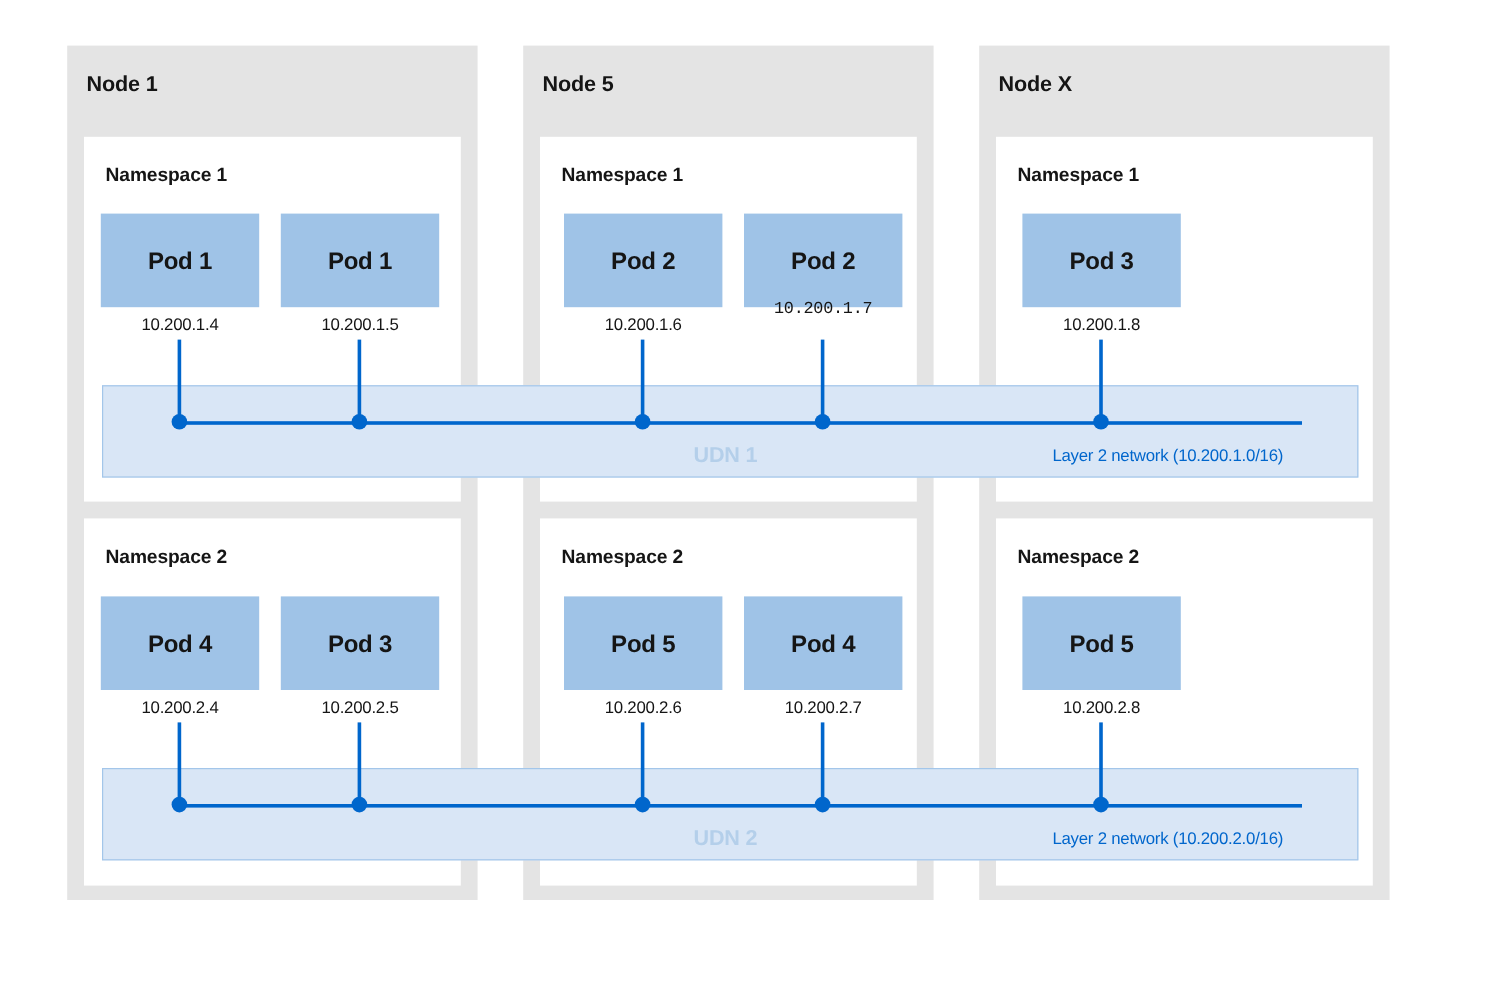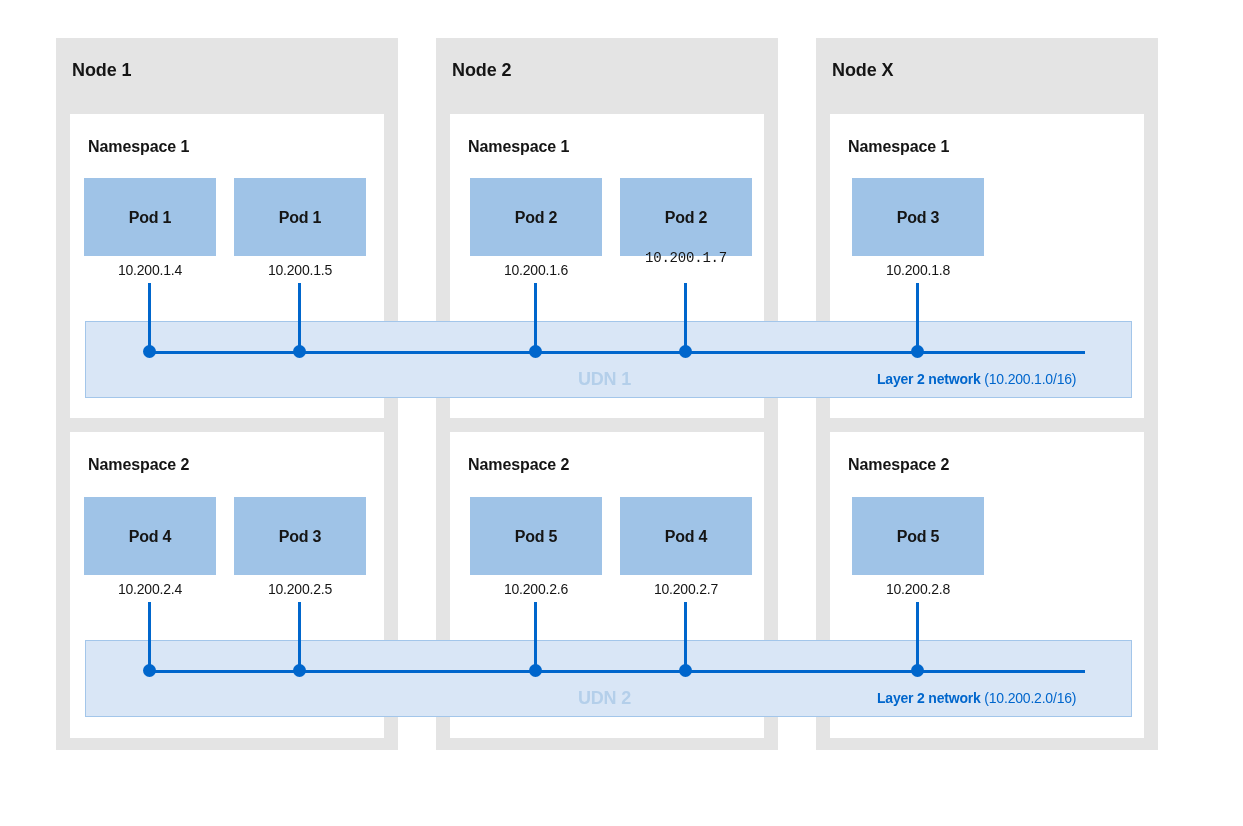--- a/index.html
+++ b/index.html
@@ -52,21 +52,21 @@
 
   
   .pod {
     position: absolute;
     background: #9fc3e7;
     display: flex;
     align-items: center;
     justify-content: center;
   }
   .pod-label {
-    font-size: 16px;
+    font-size: 20px;
     font-weight: bold;
     color: #151515;
     letter-spacing: -0.2px;
     transform: translateY(1px);
   }
   .ip-label {
     position: absolute;
     font-size: 14px;
     color: #151515;
     letter-spacing: -0.2px;
@@ -90,21 +90,21 @@
     white-space: nowrap;
   }
   .l2-label {
     position: absolute;
     font-size: 14px;
     color: #0066cc;
     letter-spacing: -0.2px;
     white-space: nowrap;
   }
   .l2-label .l2-strong {
-    font-weight: bold;
+    font-weight: normal;
     padding-left: 27px;
   }
 
   
   .vline {
     position: absolute;
     width: 3px;
     background: #0066cc;
   }
   .hline {
@@ -133,21 +133,21 @@
 </head>
 <body>
 
 <div id="canvas">
 
   <div class="node-col" style="left:44px; width:342px;"></div>
   <div class="node-col" style="left:424px; width:342px;"></div>
   <div class="node-col" style="left:804px; width:342px;"></div>
 
   <div class="node-title" style="left:60px; top:60px;">Node 1</div>
-  <div class="node-title" style="left:440px; top:60px;">Node 2</div>
+  <div class="node-title" style="left:440px; top:60px;">Node 5</div>
   <div class="node-title" style="left:820px; top:60px;">Node X</div>
 
   <div class="ns-box" style="left:58px; top:114px; width:314px; height:304px;"></div>
   <div class="ns-box" style="left:438px; top:114px; width:314px; height:304px;"></div>
   <div class="ns-box" style="left:818px; top:114px; width:314px; height:304px;"></div>
 
   <div class="ns-title" style="left:76px; top:138px;">Namespace 1</div>
   <div class="ns-title" style="left:456px; top:138px;">Namespace 1</div>
   <div class="ns-title" style="left:836px; top:138px;">Namespace 1</div>
 

